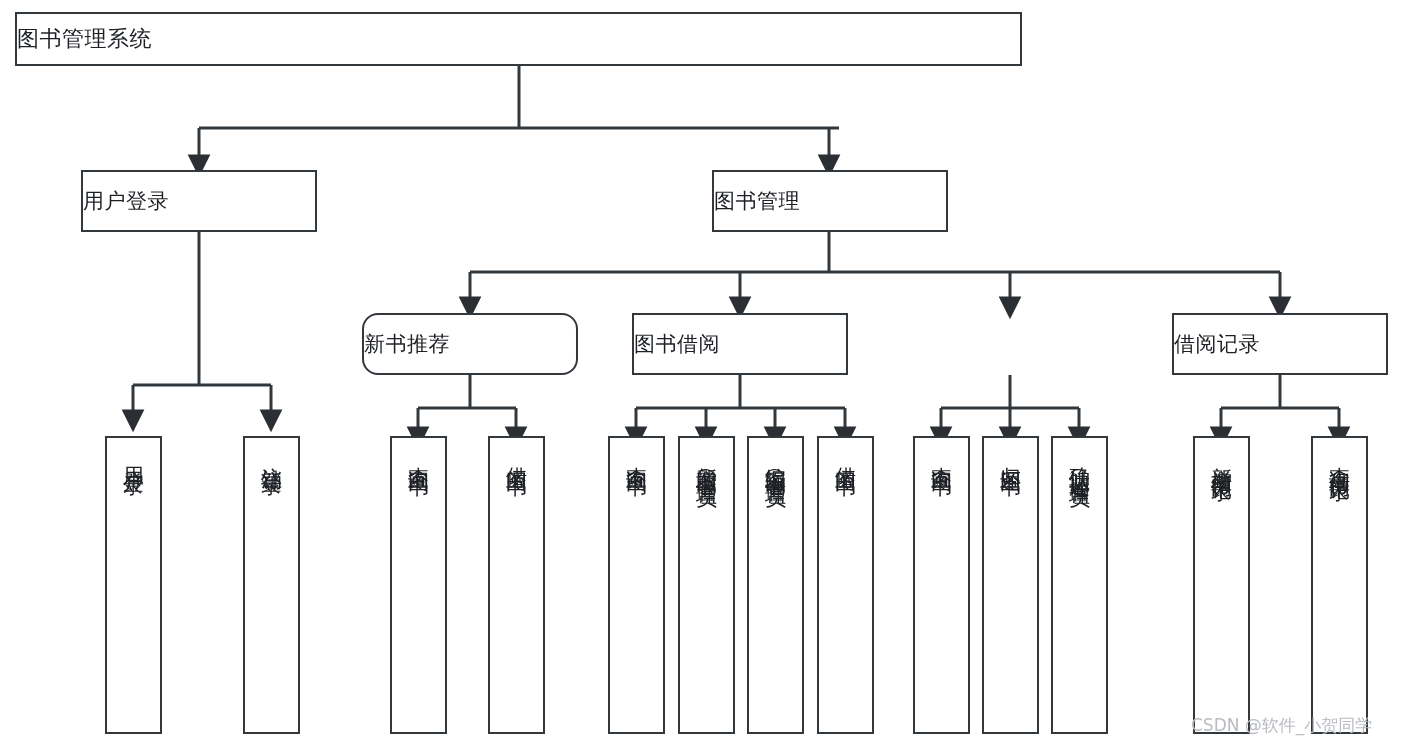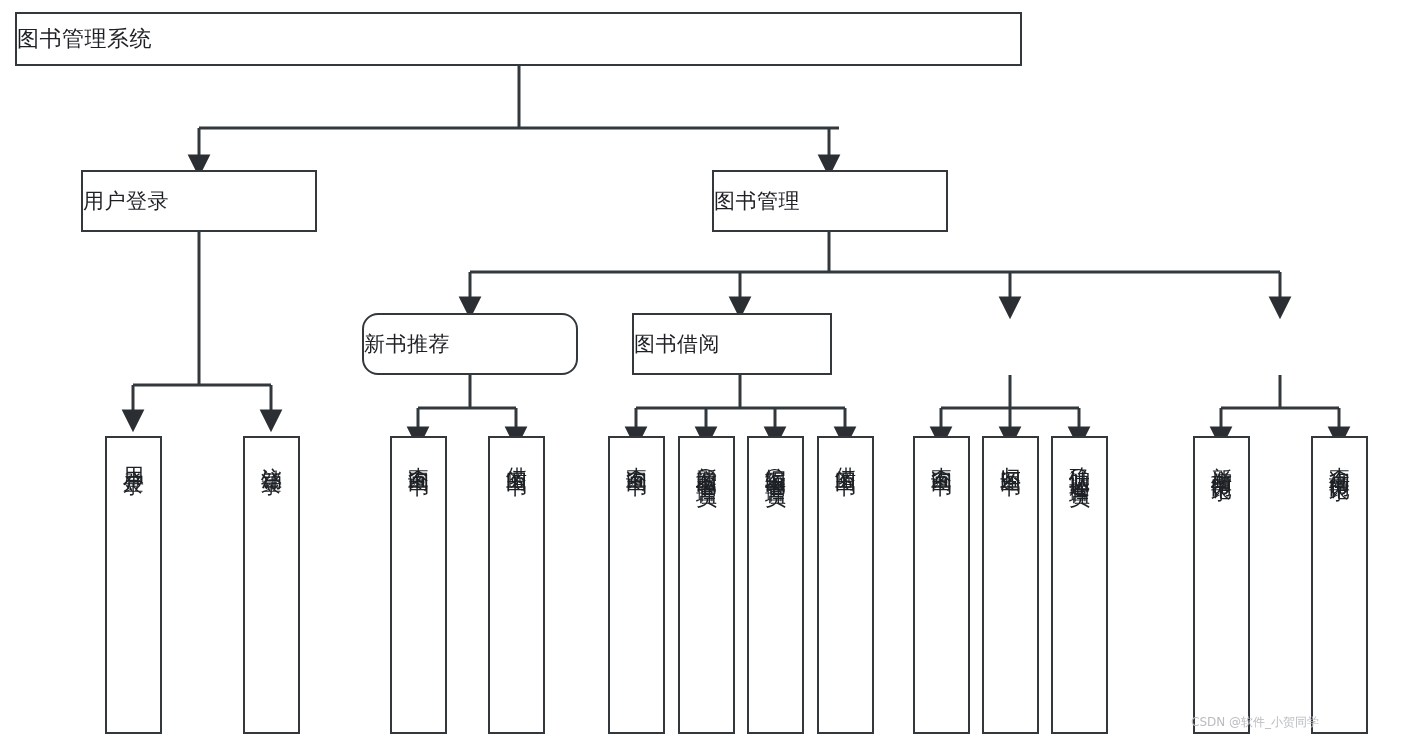--- a/index.html
+++ b/index.html
@@ -60,21 +60,21 @@
     text-orientation: upright;
     font-size: 21px;
     line-height: 1.05;
     letter-spacing: 3px;
     white-space: nowrap;
   }
   .watermark {
     position: absolute;
     left: 1191px;
     top: 714px;
-    font-size: 12px;
+    font-size: 17px;
     color: #b9bcc0;
     white-space: nowrap;
     z-index: 6;
     font-family: "DejaVu Sans", "Liberation Sans", sans-serif;
   }
 </style>
 </head>
 <body>
 
 <div id="diagram-canvas">
@@ -138,25 +138,28 @@
   </div>
 
   <div class="node horiz" style="left:712px; top:170px; width:236px; height:62px;">
     <span class="node-label">图书管理</span>
   </div>
 
   <div class="node horiz" style="left:362px; top:313px; width:216px; height:62px;border-radius:16px;">
     <span class="node-label">新书推荐</span>
   </div>
 
-  <div class="node horiz" style="left:632px; top:313px; width:200px; height:62px;">
+  <div class="node horiz" style="left:632px; top:313px; width:216px; height:62px;">
     <span class="node-label">图书借阅</span>
   </div>
 
 
+  <div class="node horiz" style="left:1172px; top:313px; width:216px; height:62px;">
+    <span class="node-label">借阅记录</span>
+  </div>
 
   <div class="node vert" style="left:105px; top:436px; width:57px; height:298px;">
     <span class="node-label">用户登录</span>
   </div>
 
   <div class="node vert" style="left:243px; top:436px; width:57px; height:298px;">
     <span class="node-label">注销登录</span>
   </div>
 
   <div class="node vert" style="left:390px; top:436px; width:57px; height:298px;">

